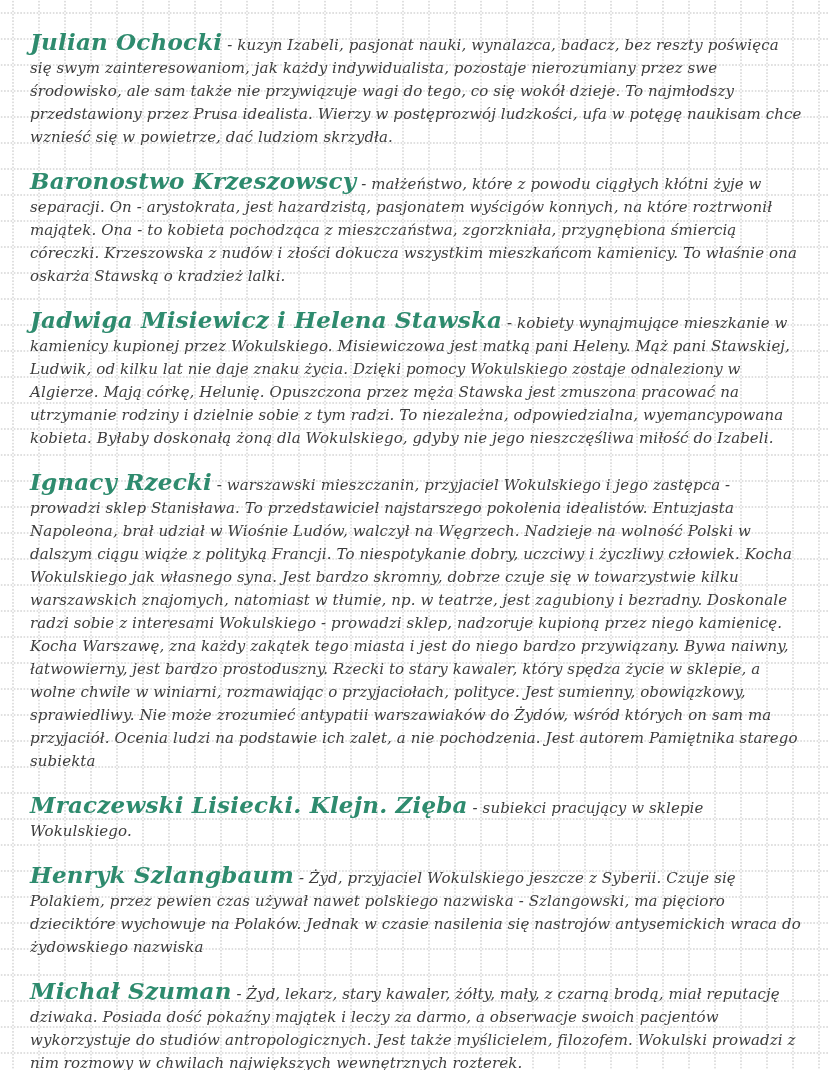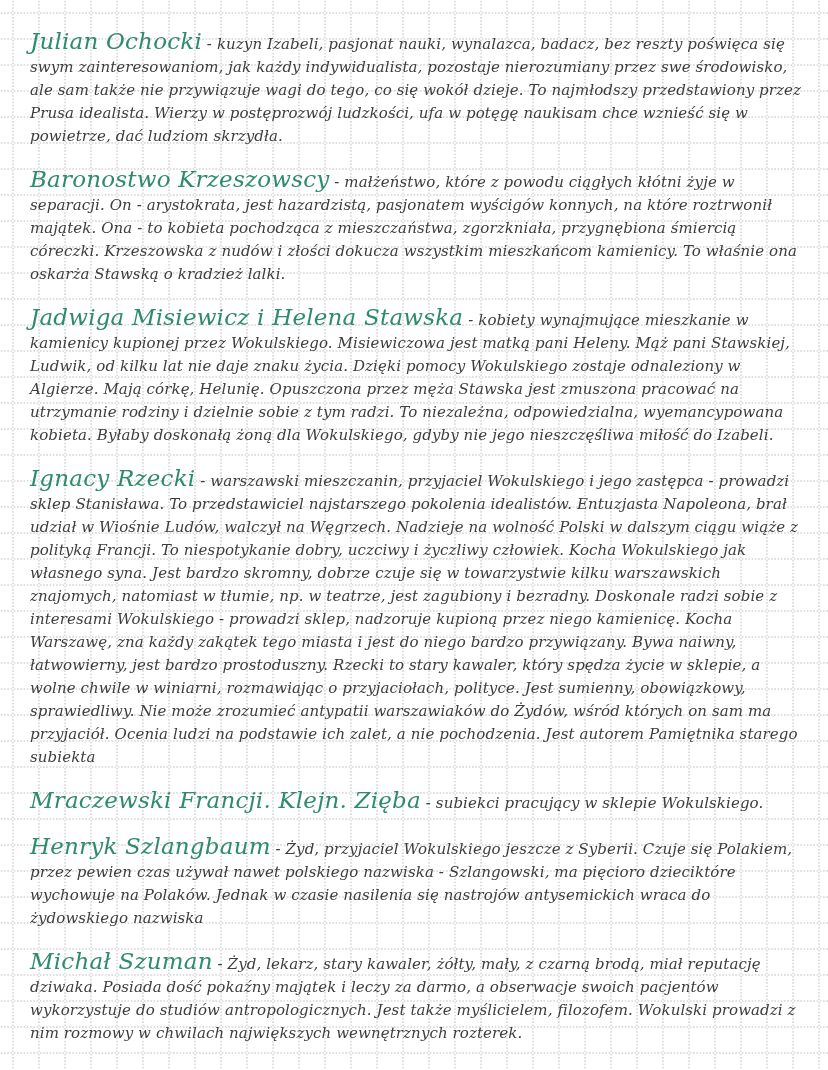--- a/index.html
+++ b/index.html
@@ -24,21 +24,21 @@
   }
   p.entry {
     margin: 0 0 20px 0;
     font-style: italic;
     font-size: 15px;
     line-height: 23px;
     color: #3d3d3d;
     letter-spacing: 0.1px;
   }
   .char-name {
-    font-weight: normal;
+    font-weight: bold;
     font-style: italic;
     font-size: 23px;
     line-height: 23px;
     color: #2e8b6e;
     letter-spacing: 0.2px;
   }
   .name-suffix {
     
   }
   .sep {
@@ -51,19 +51,19 @@
 <div class="content">
 
   <p class="entry"><span class="char-name">Julian Ochocki</span><span class="name-suffix"></span><span class="sep"> - </span><span class="desc">kuzyn Izabeli, pasjonat nauki, wynalazca, badacz, bez reszty poświęca się swym zainteresowaniom, jak każdy indywidualista, pozostaje nierozumiany przez swe środowisko, ale sam także nie przywiązuje wagi do tego, co się wokół dzieje. To najmłodszy przedstawiony przez Prusa idealista. Wierzy w postęprozwój ludzkości, ufa w potęgę naukisam chce wznieść się w powietrze, dać ludziom skrzydła.</span></p>
 
   <p class="entry"><span class="char-name">Baronostwo Krzeszowscy</span><span class="name-suffix"></span><span class="sep"> - </span><span class="desc">małżeństwo, które z powodu ciągłych kłótni żyje w separacji. On - arystokrata, jest hazardzistą, pasjonatem wyścigów konnych, na które roztrwonił majątek. Ona - to kobieta pochodząca z mieszczaństwa, zgorzkniała, przygnębiona śmiercią córeczki. Krzeszowska z nudów i złości dokucza wszystkim mieszkańcom kamienicy. To właśnie ona oskarża Stawską o kradzież lalki.</span></p>
 
   <p class="entry"><span class="char-name">Jadwiga Misiewicz i Helena Stawska</span><span class="name-suffix"></span><span class="sep"> - </span><span class="desc">kobiety wynajmujące mieszkanie w kamienicy kupionej przez Wokulskiego. Misiewiczowa jest matką pani Heleny. Mąż pani Stawskiej, Ludwik, od kilku lat nie daje znaku życia. Dzięki pomocy Wokulskiego zostaje odnaleziony w Algierze. Mają córkę, Helunię. Opuszczona przez męża Stawska jest zmuszona pracować na utrzymanie rodziny i dzielnie sobie z tym radzi. To niezależna, odpowiedzialna, wyemancypowana kobieta. Byłaby doskonałą żoną dla Wokulskiego, gdyby nie jego nieszczęśliwa miłość do Izabeli.</span></p>
 
   <p class="entry"><span class="char-name">Ignacy Rzecki</span><span class="name-suffix"></span><span class="sep"> - </span><span class="desc">warszawski mieszczanin, przyjaciel Wokulskiego i jego zastępca - prowadzi sklep Stanisława. To przedstawiciel najstarszego pokolenia idealistów. Entuzjasta Napoleona, brał udział w Wiośnie Ludów, walczył na Węgrzech. Nadzieje na wolność Polski w dalszym ciągu wiąże z polityką Francji. To niespotykanie dobry, uczciwy i życzliwy człowiek. Kocha Wokulskiego jak własnego syna. Jest bardzo skromny, dobrze czuje się w towarzystwie kilku warszawskich znajomych, natomiast w tłumie, np. w teatrze, jest zagubiony i bezradny. Doskonale radzi sobie z interesami Wokulskiego - prowadzi sklep, nadzoruje kupioną przez niego kamienicę. Kocha Warszawę, zna każdy zakątek tego miasta i jest do niego bardzo przywiązany. Bywa naiwny, łatwowierny, jest bardzo prostoduszny. Rzecki to stary kawaler, który spędza życie w sklepie, a wolne chwile w winiarni, rozmawiając o przyjaciołach, polityce. Jest sumienny, obowiązkowy, sprawiedliwy. Nie może zrozumieć antypatii warszawiaków do Żydów, wśród których on sam ma przyjaciół. Ocenia ludzi na podstawie ich zalet, a nie pochodzenia. Jest autorem Pamiętnika starego subiekta</span></p>
 
-  <p class="entry"><span class="char-name">Mraczewski Francji. Klejn. Zięba</span><span class="name-suffix"></span><span class="sep"> - </span><span class="desc">subiekci pracujący w sklepie Wokulskiego.</span></p>
+  <p class="entry"><span class="char-name">Mraczewski Lisiecki. Klejn. Zięba</span><span class="name-suffix"></span><span class="sep"> - </span><span class="desc">subiekci pracujący w sklepie Wokulskiego.</span></p>
 
   <p class="entry"><span class="char-name">Henryk Szlangbaum</span><span class="name-suffix"></span><span class="sep"> - </span><span class="desc">Żyd, przyjaciel Wokulskiego jeszcze z Syberii. Czuje się Polakiem, przez pewien czas używał nawet polskiego nazwiska - Szlangowski, ma pięcioro dzieciktóre wychowuje na Polaków. Jednak w czasie nasilenia się nastrojów antysemickich wraca do żydowskiego nazwiska</span></p>
 
   <p class="entry"><span class="char-name">Michał Szuman</span><span class="name-suffix"></span><span class="sep"> - </span><span class="desc">Żyd, lekarz, stary kawaler, żółty, mały, z czarną brodą, miał reputację dziwaka. Posiada dość pokaźny majątek i leczy za darmo, a obserwacje swoich pacjentów wykorzystuje do studiów antropologicznych. Jest także myślicielem, filozofem. Wokulski prowadzi z nim rozmowy w chwilach największych wewnętrznych rozterek.</span></p>
 
 </div>
 
 </body></html>

